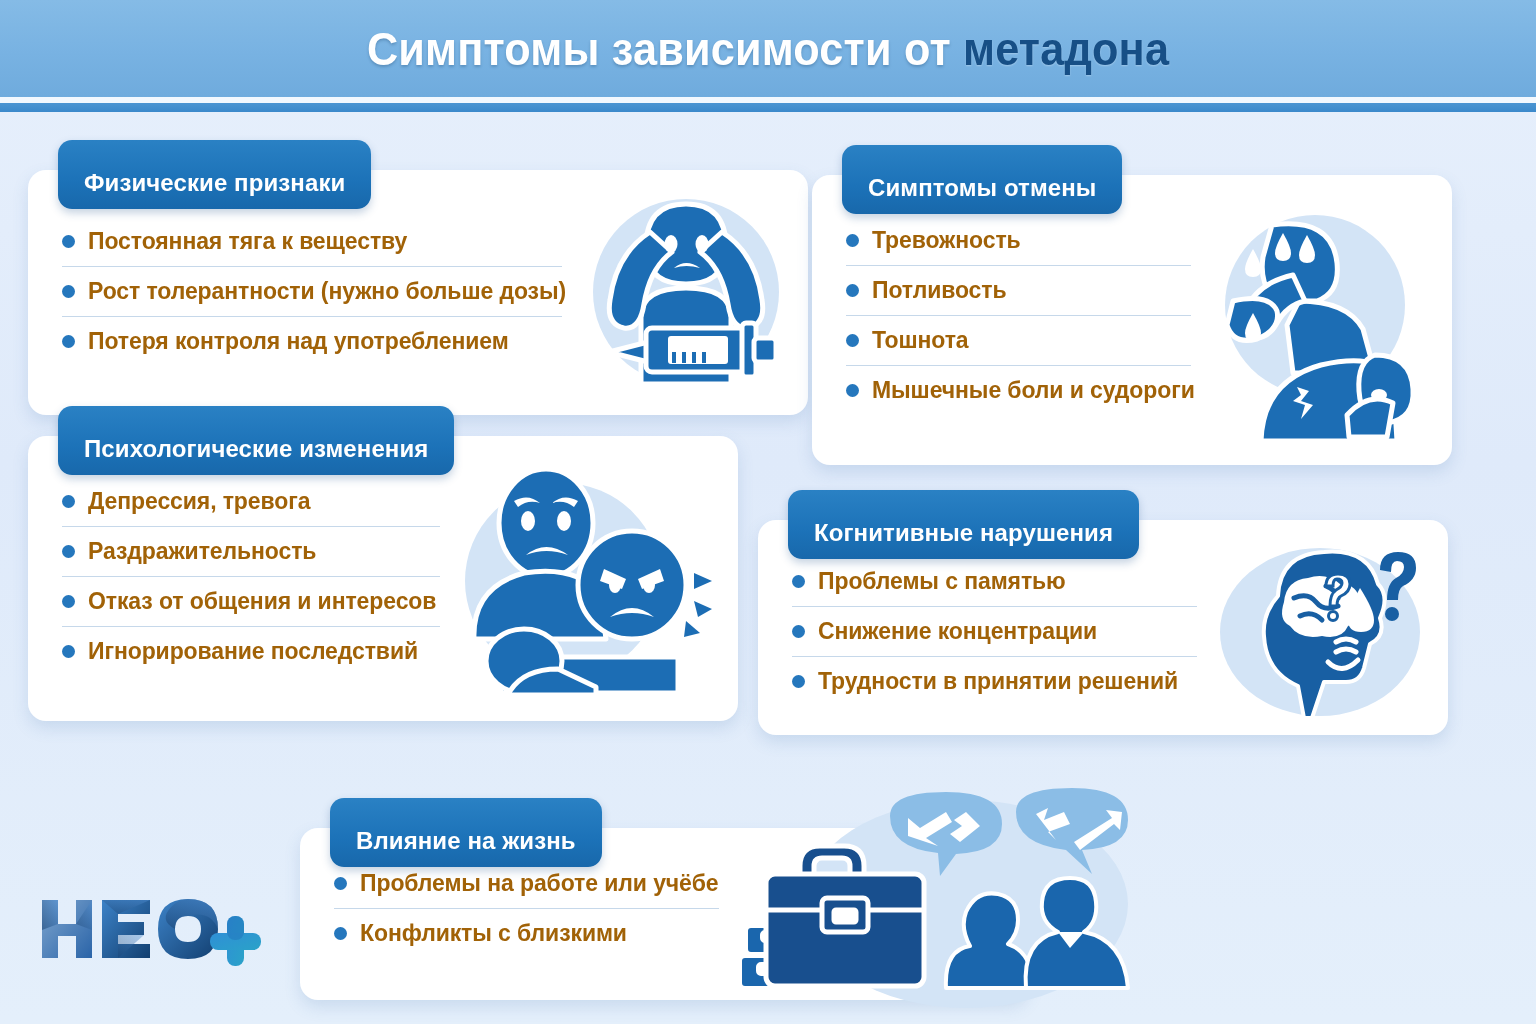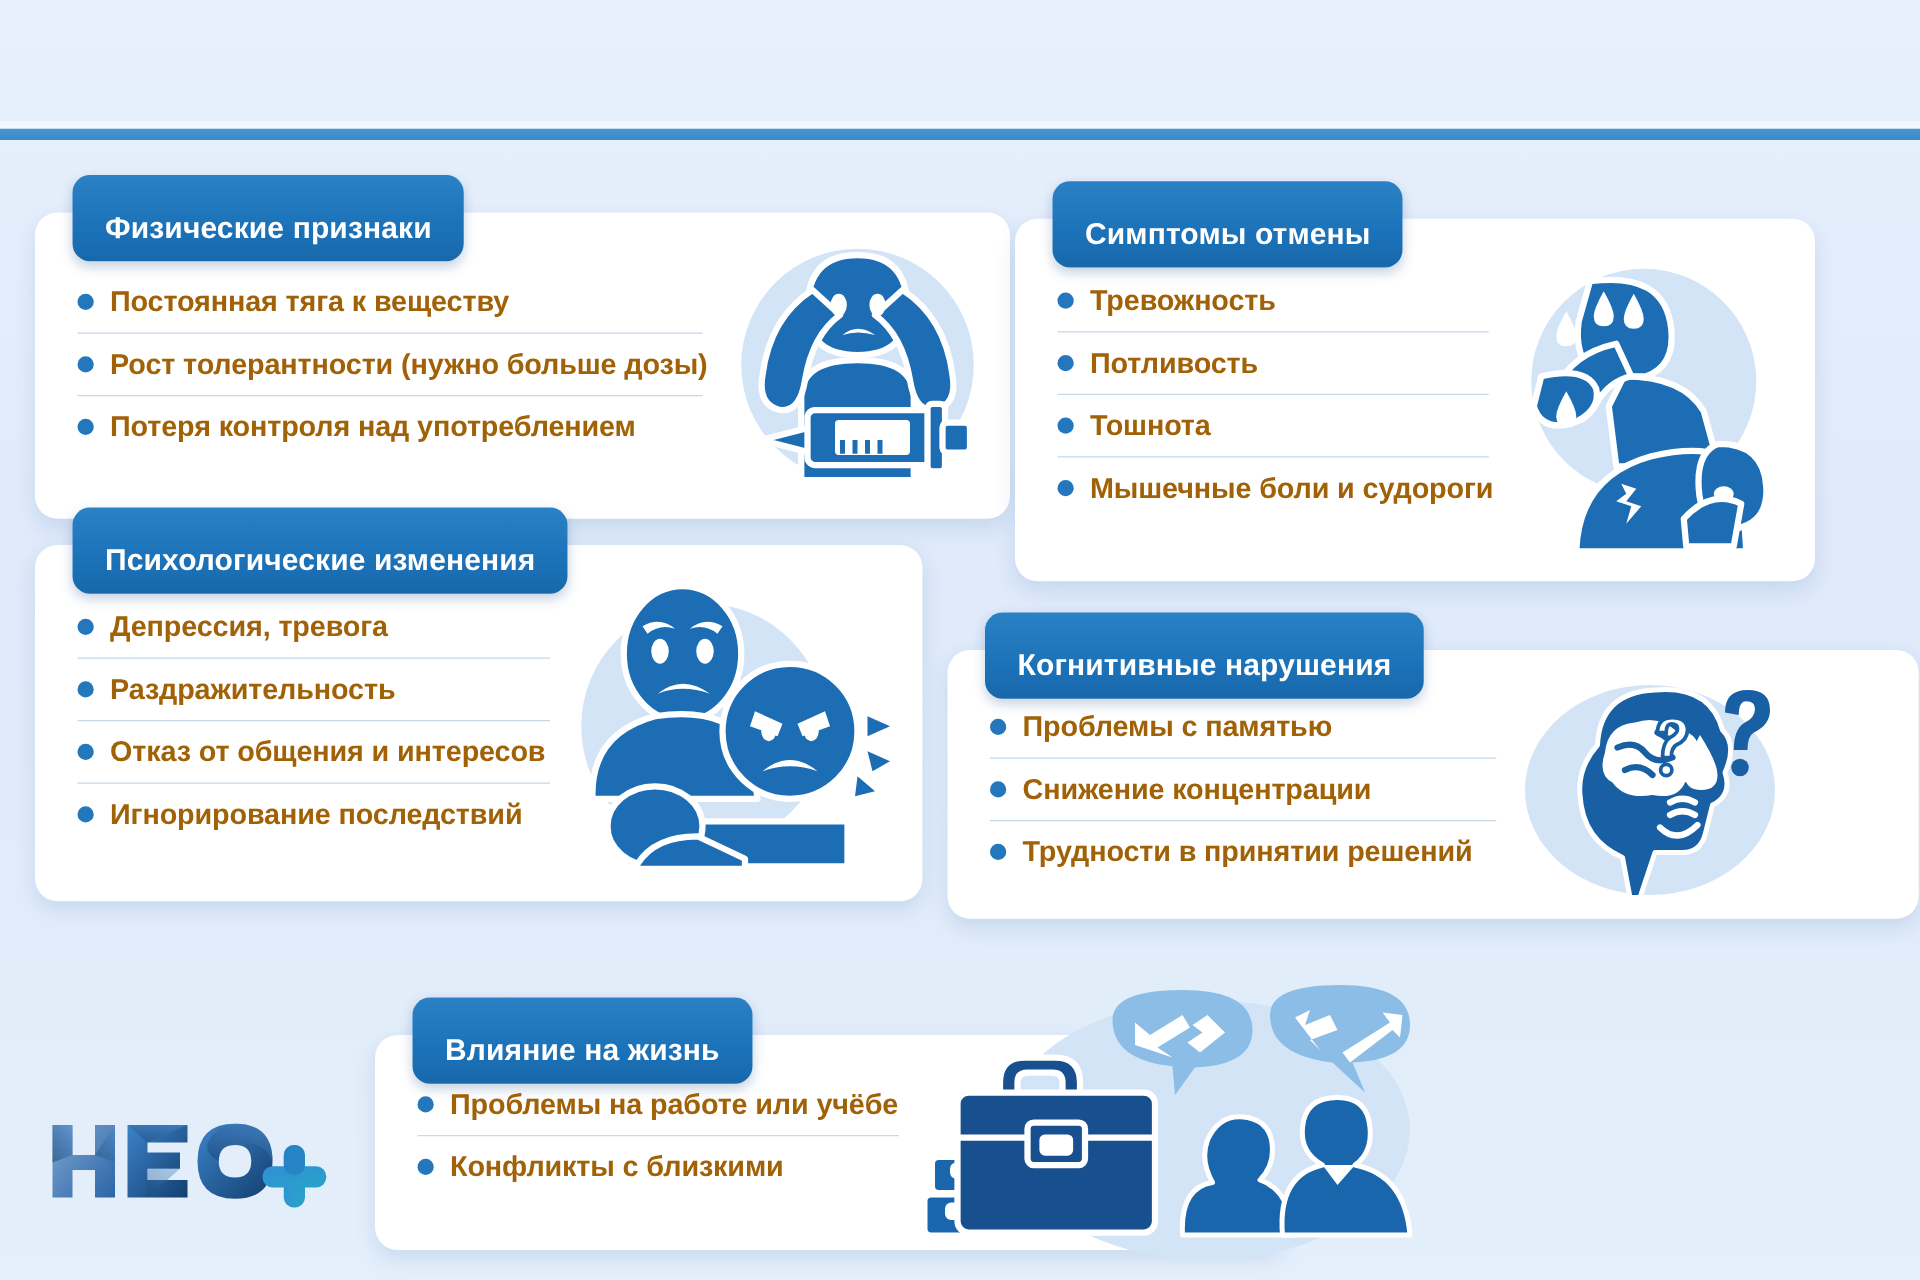--- a/index.html
+++ b/index.html
@@ -71,20 +71,23 @@
   svg{display:block;overflow:visible;}
 
   
   .logo{position:absolute;left:32px;top:890px;width:230px;height:78px;}
 </style>
 </head>
 <body>
 
 <div class="poster">
 
+  <div class="header">
+    <div class="header-title"><span>Симптомы зависимости от </span><span class="accent">метадона</span></div>
+  </div>
   <div class="header-rule-white"></div>
   <div class="header-rule-blue"></div>
 
   <div class="card" style="left:28px;top:170px;width:780px;height:245px;">
     <div class="badge">Физические признаки</div>
 
     <div class="list" style="top:58px;">
       <div class="item">
         <div class="bullet"></div>
         <div class="item-text">Постоянная тяга к веществу</div>
@@ -254,21 +257,21 @@
 
         <g fill="#1c6db4" stroke="#ffffff" stroke-width="5" stroke-linejoin="round">
           <path d="M70 232 L96 196 L250 196 L250 232 Z"></path>
           <ellipse cx="96" cy="200" rx="38" ry="32"></ellipse>
           <path d="M82 230 Q96 208 130 208 L168 226 L168 234 L80 234 Z"></path>
         </g>
       </svg>
     </div>
   </div>
 
-  <div class="card" style="left:758px;top:520px;width:777px;height:215px;">
+  <div class="card" style="left:758px;top:520px;width:690px;height:215px;">
     <div class="badge">Когнитивные нарушения</div>
 
     <div class="list" style="top:48px;">
       <div class="item">
         <div class="bullet"></div>
         <div class="item-text">Проблемы с памятью</div>
       </div>
       <div class="divider" style="width:405px;"></div>
       <div class="item">
         <div class="bullet"></div>

